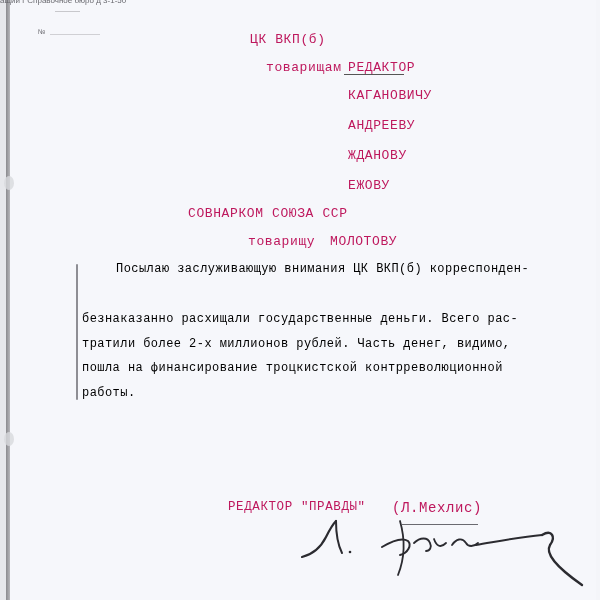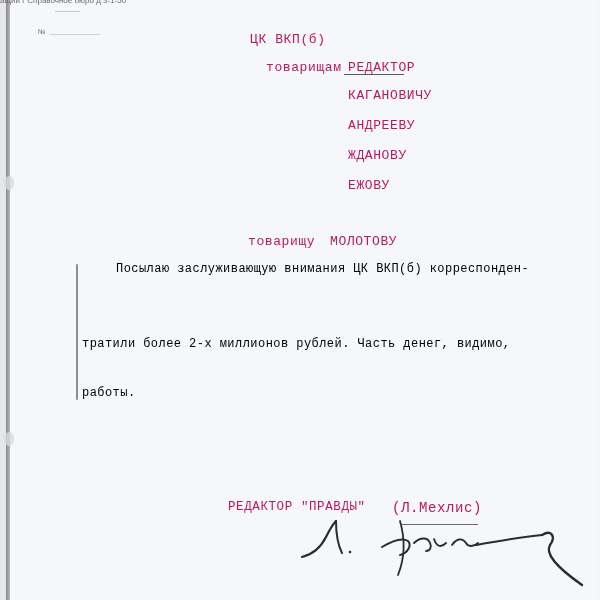--- a/index.html
+++ b/index.html
@@ -140,27 +140,30 @@
   <div class="number-line"></div>
 
   <div class="tw" style="left:250px; top:32px;">ЦК ВКП(б)</div>
   <div class="tw" style="left:266px; top:60px;">товарищам</div>
   <div class="tw" style="left:348px; top:60px;">РЕДАКТОР</div>
   <div class="underline-stalin"></div>
   <div class="tw" style="left:348px; top:88px;">КАГАНОВИЧУ</div>
   <div class="tw" style="left:348px; top:118px;">АНДРЕЕВУ</div>
   <div class="tw" style="left:348px; top:148px;">ЖДАНОВУ</div>
   <div class="tw" style="left:348px; top:178px;">ЕЖОВУ</div>
+  <div class="tw" style="left:188px; top:206px;">СОВНАРКОМ СОЮЗА ССР</div>
   <div class="tw" style="left:248px; top:234px;">товарищу</div>
   <div class="tw" style="left:330px; top:234px;">МОЛОТОВУ</div>
 
   <div class="margin-bracket"></div>
 
   <div class="body-line" style="left:116px; top:262px;">Посылаю заслуживающую внимания ЦК ВКП(б) корреспонден-</div>
+  <div class="body-line" style="top:312px;">безнаказанно расхищали государственные деньги. Всего рас-</div>
   <div class="body-line" style="top:337px;">тратили более 2-х миллионов рублей. Часть денег, видимо,</div>
+  <div class="body-line" style="top:361px;">пошла на финансирование троцкистской контрреволюционной</div>
   <div class="body-line" style="top:386px;">работы.</div>
 
   <div class="tw" style="left:228px; top:500px; font-size:12.5px;">РЕДАКТОР "ПРАВДЫ"</div>
   <div class="tw" style="left:392px; top:500px; font-size:14px;">(Л.Мехлис)</div>
   <div class="signature-underline"></div>
 
   <svg class="signature" viewBox="0 0 320 85">
     <g fill="none" stroke="#2b2b30" stroke-linecap="round" stroke-linejoin="round">
 
       <path d="M22 42 C 30 40, 40 34, 46 22 C 50 14, 54 8, 56 6" stroke-width="2.2"></path>

